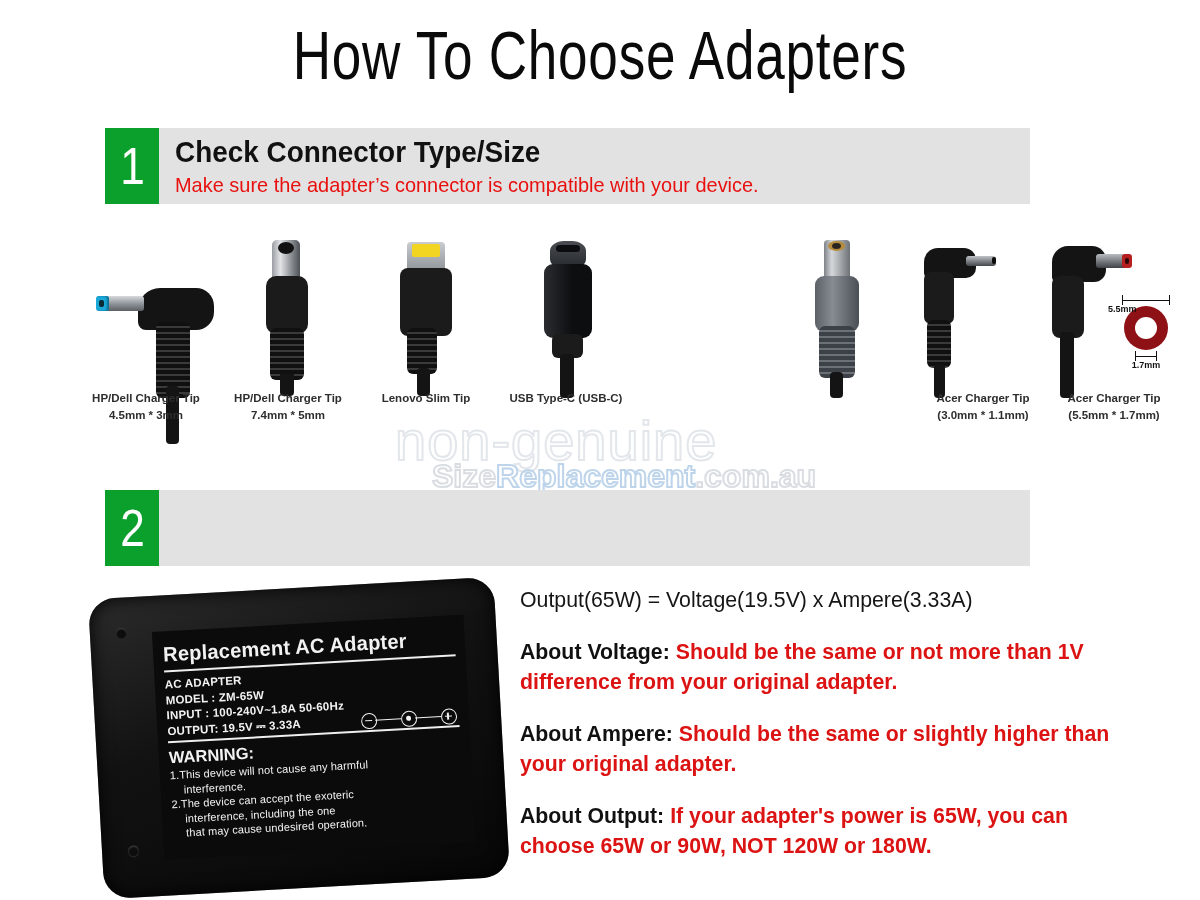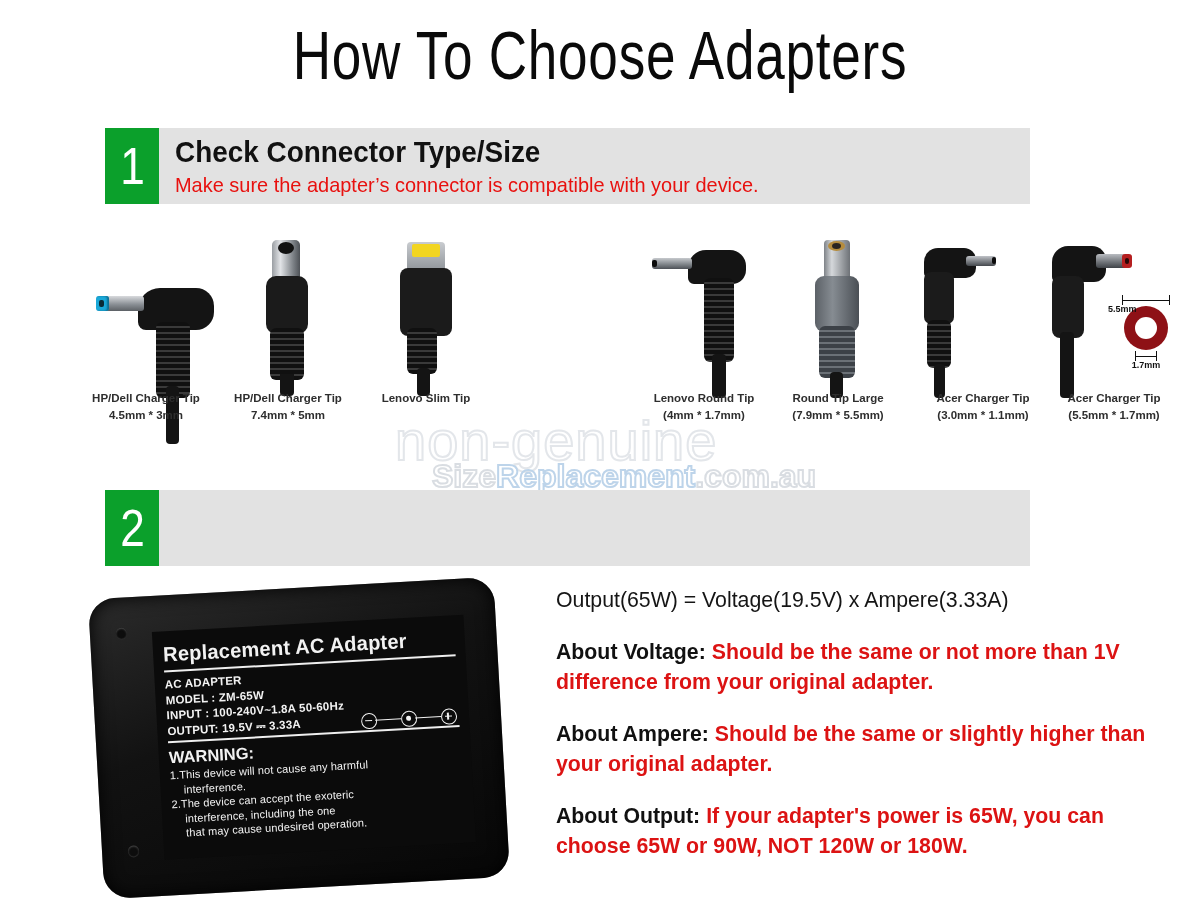--- a/index.html
+++ b/index.html
@@ -107,21 +107,21 @@
   .polarity .minus{position:absolute;width:7px;height:1.6px;background:#f2f2f2;
      top:9.5px;}
   .polarity .plusv{position:absolute;width:1.6px;height:7px;background:#f2f2f2;
      top:6.5px;}
   .label .warnhd{font-size:16.5px;font-weight:bold;margin:3px 0 1px 2px;}
   .label .warn{font-size:11px;line-height:14.5px;margin-left:2px;
      letter-spacing:.1px;}
   .label .warn .ind{display:block;padding-left:13px;}
 
   
-  .rcol{position:absolute;left:520px;top:585px;width:600px;margin-left:36px;}
+  .rcol{position:absolute;left:520px;top:585px;width:600px;}
   .rline{font-size:21.5px;line-height:30px;color:#151515;margin-bottom:22px;
          transform:scaleX(.99);transform-origin:0 50%;}
   .rline.first{font-weight:400;}
   .rline b{font-weight:bold;color:#111111;}
   .rline .red{font-weight:bold;color:#dc1313;}
 </style>
 </head>
 <body>
 
 <div class="page">
@@ -176,47 +176,43 @@
         <div class="body-blk" style="left:40px;top:32px;width:52px;height:68px;border-radius:8px;"></div>
         <div class="ridges" style="left:47px;top:92px;width:30px;height:46px;"></div>
         <div class="cable" style="left:57px;top:132px;width:13px;height:28px;border-radius:4px;"></div>
       </div>
       <div class="cap">
         <span>Lenovo Slim Tip</span>
         <span class="l2"></span>
       </div>
     </div>
 
-
-    <div class="conn" style="left:578px">
-      <div class="art">
-        <div class="cable" style="left:50px;top:14px;width:58px;height:34px;border-radius:18px 16px 14px 6px;"></div>
-        <div class="pin" style="left:14px;top:22px;width:40px;height:11px;background:linear-gradient(180deg,#c6c9cd,#7d8287 60%,#4d5157);border-radius:3px;"></div>
-        <div class="pin" style="left:14px;top:24px;width:5px;height:7px;background:#0b0b0b;border-radius:2px;"></div>
-        <div class="ridges" style="left:66px;top:42px;width:30px;height:84px;"></div>
-        <div class="cable" style="left:74px;top:118px;width:14px;height:44px;border-radius:4px;"></div>
+    <div class="conn" style="left:440px">
+      <div class="art">
+        <div class="pin" style="left:50px;top:5px;width:36px;height:28px;background:linear-gradient(180deg,#4a4d52,#24272b);border-radius:14px/10px;"></div>
+        <div class="pin" style="left:56px;top:9px;width:24px;height:7px;background:#0b0d10;border-radius:4px;"></div>
+        <div class="body-blk" style="left:44px;top:28px;width:48px;height:74px;border-radius:9px;background:linear-gradient(90deg,#2a2c30,#0d0e10 60%);"></div>
+        <div class="body-blk" style="left:52px;top:98px;width:31px;height:24px;border-radius:6px;"></div>
+        <div class="cable" style="left:60px;top:118px;width:14px;height:44px;border-radius:4px;"></div>
       </div>
       <div class="cap">
-        <span>Lenovo Round Tip</span>
-        <span class="l2">(4mm * 1.7mm)</span>
-      </div>
-    </div>
+        <span>USB Type-C (USB-C)</span>
+        <span class="l2"></span>
+      </div>
+    </div>
+
 
     <div class="conn" style="left:712px">
       <div class="art">
         <div class="pin" style="left:52px;top:4px;width:26px;height:42px;background:linear-gradient(90deg,#7e8287,#d5d8db 30%,#6e7277);border-radius:4px;"></div>
         <div class="pin" style="left:56px;top:5px;width:17px;height:10px;background:#b58c3d;border-radius:50%;"></div>
         <div class="pin" style="left:60px;top:7px;width:9px;height:6px;background:#2a2420;border-radius:50%;"></div>
         <div class="body-blk" style="left:43px;top:40px;width:44px;height:56px;border-radius:9px;background:linear-gradient(90deg,#5c6167,#868c92 40%,#4a4f55);"></div>
         <div class="ridges" style="left:47px;top:90px;width:36px;height:52px;background:repeating-linear-gradient(to bottom,#3c4147 0 4px,#6b7177 4px 6px);"></div>
         <div class="cable" style="left:58px;top:136px;width:13px;height:26px;border-radius:4px;"></div>
-      </div>
-      <div class="cap">
-        <span>Round Tip Large</span>
-        <span class="l2">(7.9mm * 5.5mm)</span>
       </div>
     </div>
 
     <div class="conn" style="left:848px;width:150px">
       <div class="art" style="width:150px">
         <div class="cable" style="left:16px;top:12px;width:52px;height:30px;border-radius:14px 12px 10px 5px;"></div>
         <div class="pin" style="left:58px;top:20px;width:30px;height:10px;background:linear-gradient(180deg,#c0c3c8,#74787d 60%,#44484d);border-radius:3px;"></div>
         <div class="pin" style="left:84px;top:21px;width:4px;height:7px;background:#0b0b0b;border-radius:2px;"></div>
         <div class="body-blk" style="left:16px;top:36px;width:30px;height:52px;border-radius:7px;"></div>
         <div class="ridges" style="left:19px;top:84px;width:24px;height:48px;"></div>

